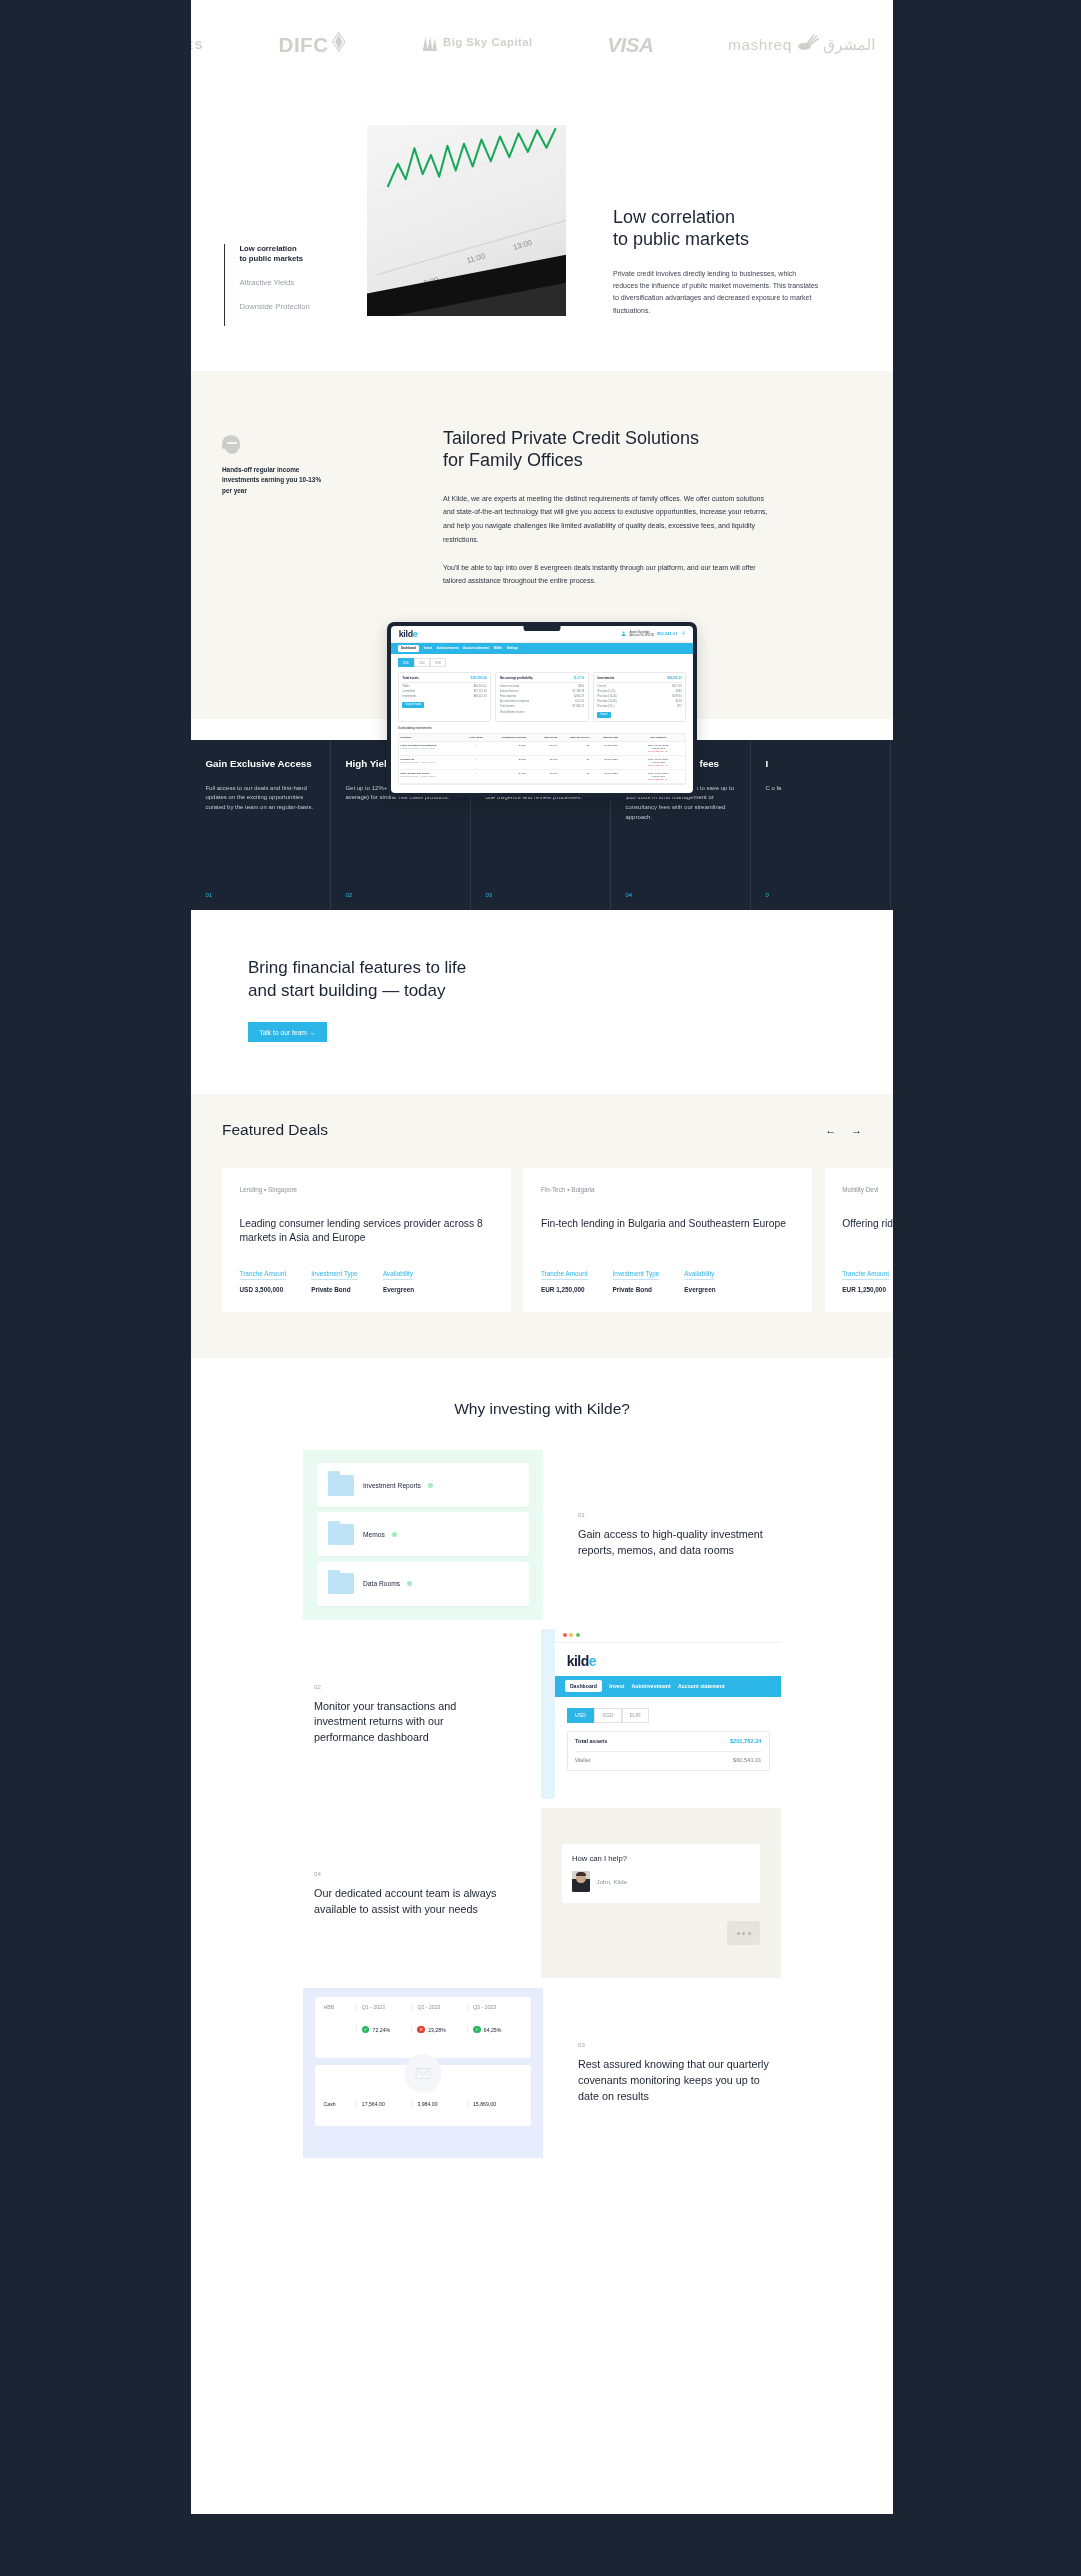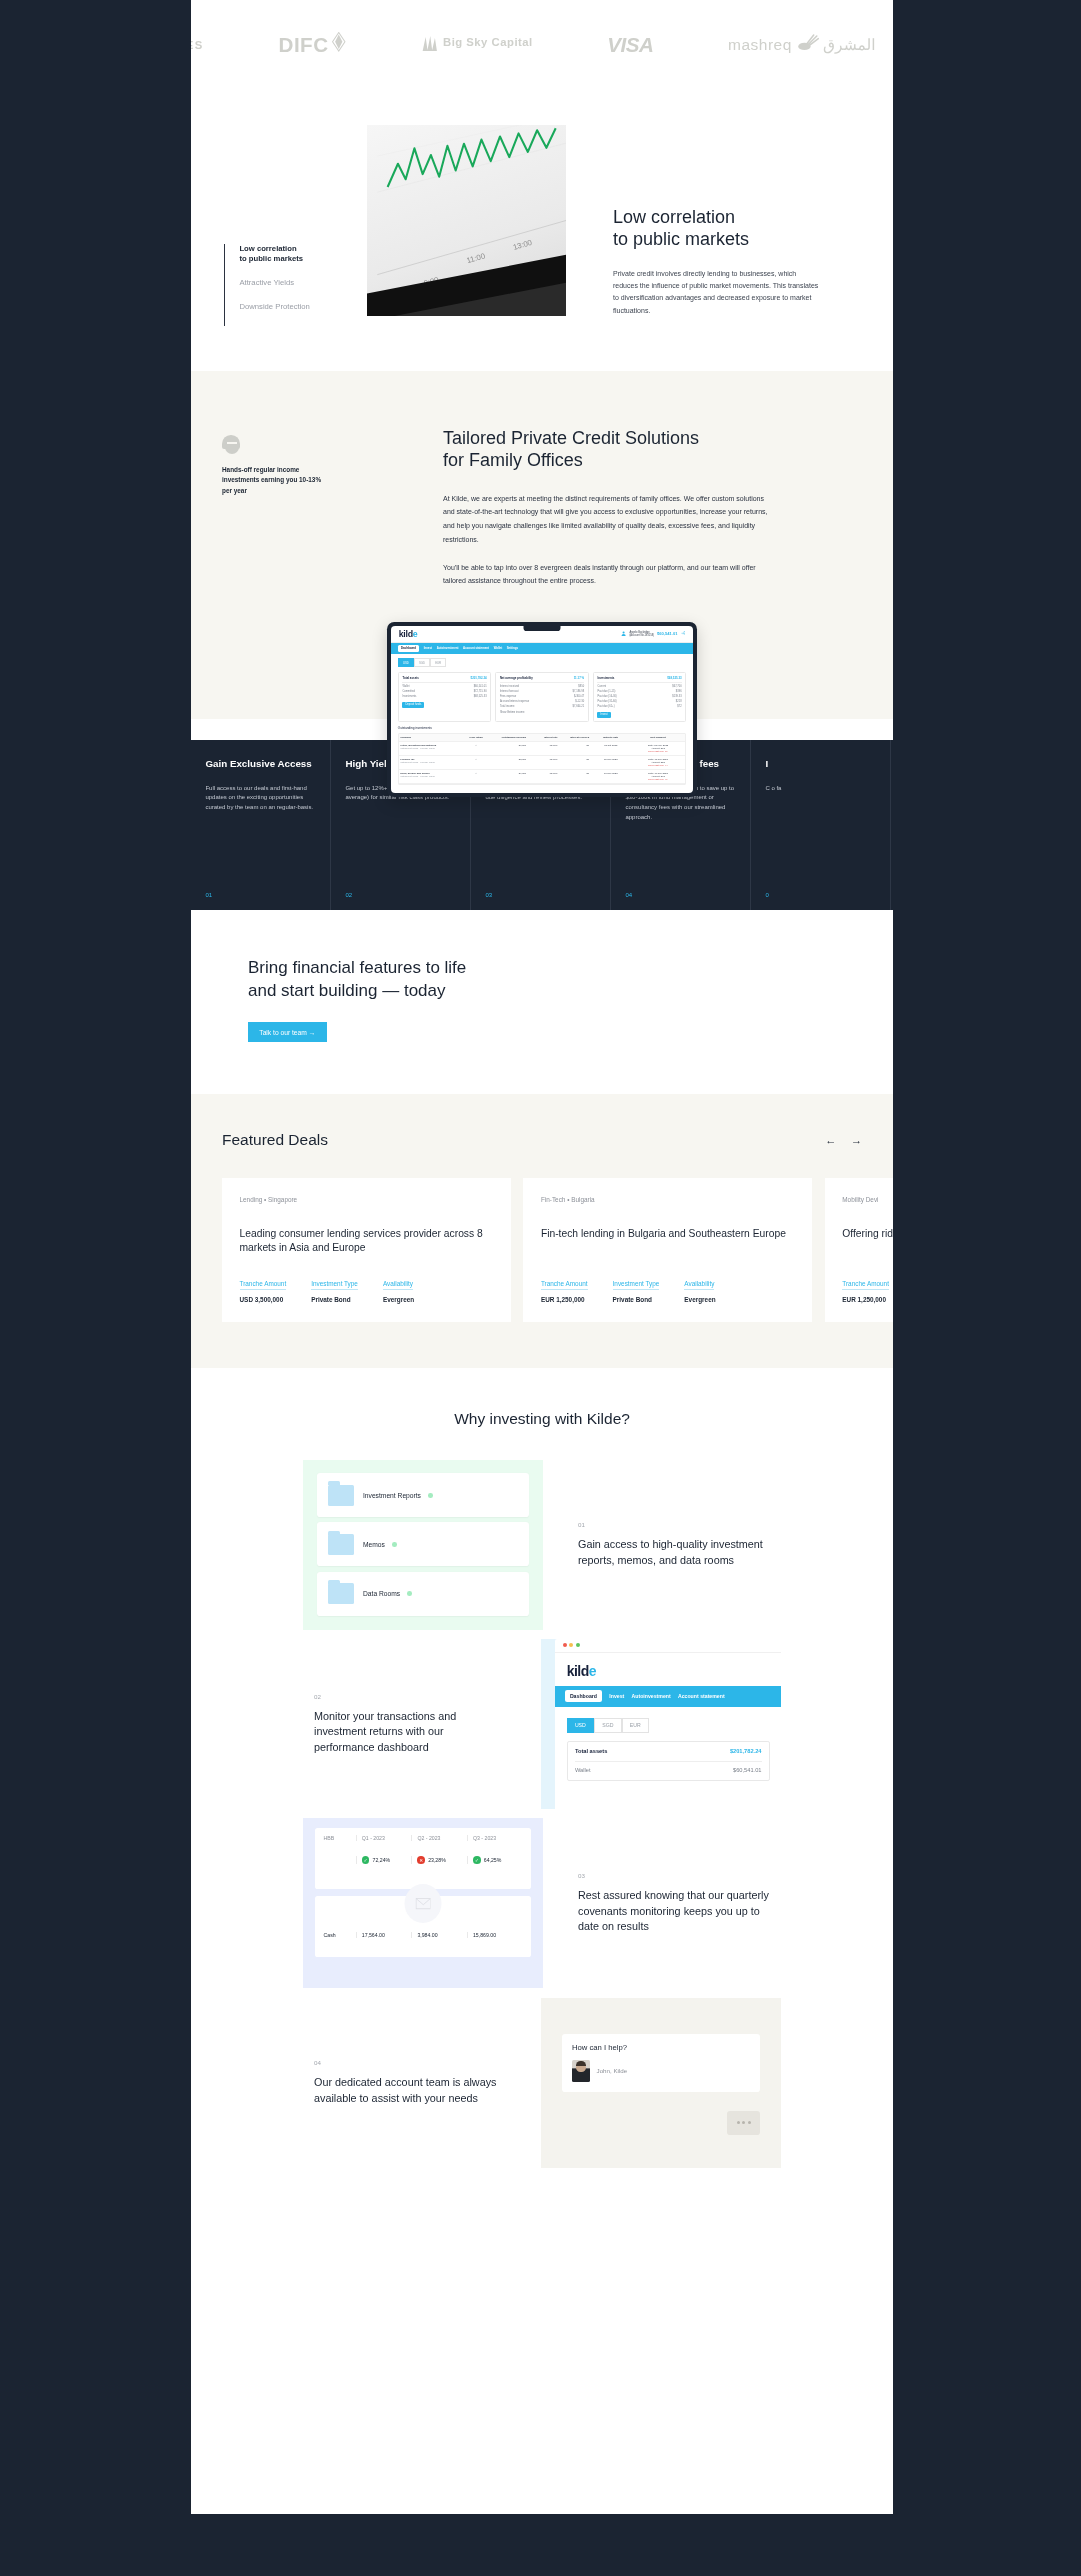--- a/index.html
+++ b/index.html
@@ -146,21 +146,21 @@
 
   
   .cta { background: #fff; padding: 47px 0 52px 57px; }
   .cta-title { font-size: 17px; line-height: 1.35; color: #1b2432; font-weight: 400; }
   .cta-btn {
     margin-top: 19.6px; display: inline-block; background: #2cb6e8; color: #fff;
     font-size: 6.7px; padding: 6.7px 11.3px; border: none; cursor: pointer; font-family: inherit;
   }
 
   
-  .deals { background: #f7f6f1; padding: 37px 0 46px 0; position: relative; }
+  .deals { background: #f7f6f1; padding: 27px 0 46px 0; position: relative; }
   .deals-head { display:flex; align-items:center; justify-content:space-between; padding: 0 31px 0 31px; }
   .deals-title { font-size: 15.5px; color: #1b2432; font-weight: 400; }
   .deals-nav { display:flex; gap:14.4px; font-size: 11.3px; color: #1b2432; }
   .deals-nav span { cursor:pointer; }
   .deals-row { display:flex; gap:12.4px; padding: 29px 0 0 31px; }
   .deal-card { flex: 0 0 289px; background:#fff; padding: 17.5px 17.5px 18.5px 17.5px; }
   .deal-tag { font-size: 6.4px; color: #8d9199; }
   .deal-title { margin-top: 24px; font-size: 10.3px; line-height: 1.35; color: #1b2432; font-weight: 400; min-height: 30px;}
   .deal-meta { display:flex; gap: 25px; margin-top: 21.6px; }
   .deal-m-lbl { font-size: 6.4px; color: #2cb6e8; border-bottom: 0.5px solid #bfe5f5; padding-bottom: 2.6px; display:inline-block;}
@@ -635,20 +635,41 @@
                 </div>
             </div>
           </div>
         </div>
         <div class="why-text">
           <div class="why-num">02</div>
           <div class="why-h">Monitor your transactions and investment returns with our performance dashboard</div>
         </div>
       </div>
 
+      <div class="why-row rev">
+        <div class="why-visual v4">
+          <div class="msg">
+            <div class="q">How can I help?</div>
+            <div class="who">
+              <div class="av"></div>
+              <div class="nm">John, Kilde</div>
+            </div>
+          </div>
+          <div class="typing">
+              <i></i>
+              <i></i>
+              <i></i>
+            </div>
+        </div>
+        <div class="why-text">
+          <div class="why-num">04</div>
+          <div class="why-h">Our dedicated account team is always available to assist with your needs</div>
+        </div>
+      </div>
+
       <div class="why-row">
         <div class="why-visual v3">
           <div class="c top">
             <div class="hrow">
               <div>HBB</div>
               <div>Q1 - 2023</div>
               <div>Q2 - 2023</div>
               <div>Q3 - 2023</div>
             </div>
             <div class="vrow">
@@ -681,38 +702,17 @@
                 <path d="M1 1 L15 13 L29 1" fill="none" stroke="#dcdde3" stroke-width="1.6"></path>
               </svg>
           </div>
         </div>
         <div class="why-text">
           <div class="why-num">03</div>
           <div class="why-h">Rest assured knowing that our quarterly covenants monitoring keeps you up to date on results</div>
         </div>
       </div>
 
-      <div class="why-row rev">
-        <div class="why-visual v4">
-          <div class="msg">
-            <div class="q">How can I help?</div>
-            <div class="who">
-              <div class="av"></div>
-              <div class="nm">John, Kilde</div>
-            </div>
-          </div>
-          <div class="typing">
-              <i></i>
-              <i></i>
-              <i></i>
-            </div>
-        </div>
-        <div class="why-text">
-          <div class="why-num">04</div>
-          <div class="why-h">Our dedicated account team is always available to assist with your needs</div>
-        </div>
-      </div>
-
     </div>
   </div>
 
 </div>
 
 
 </body></html>

